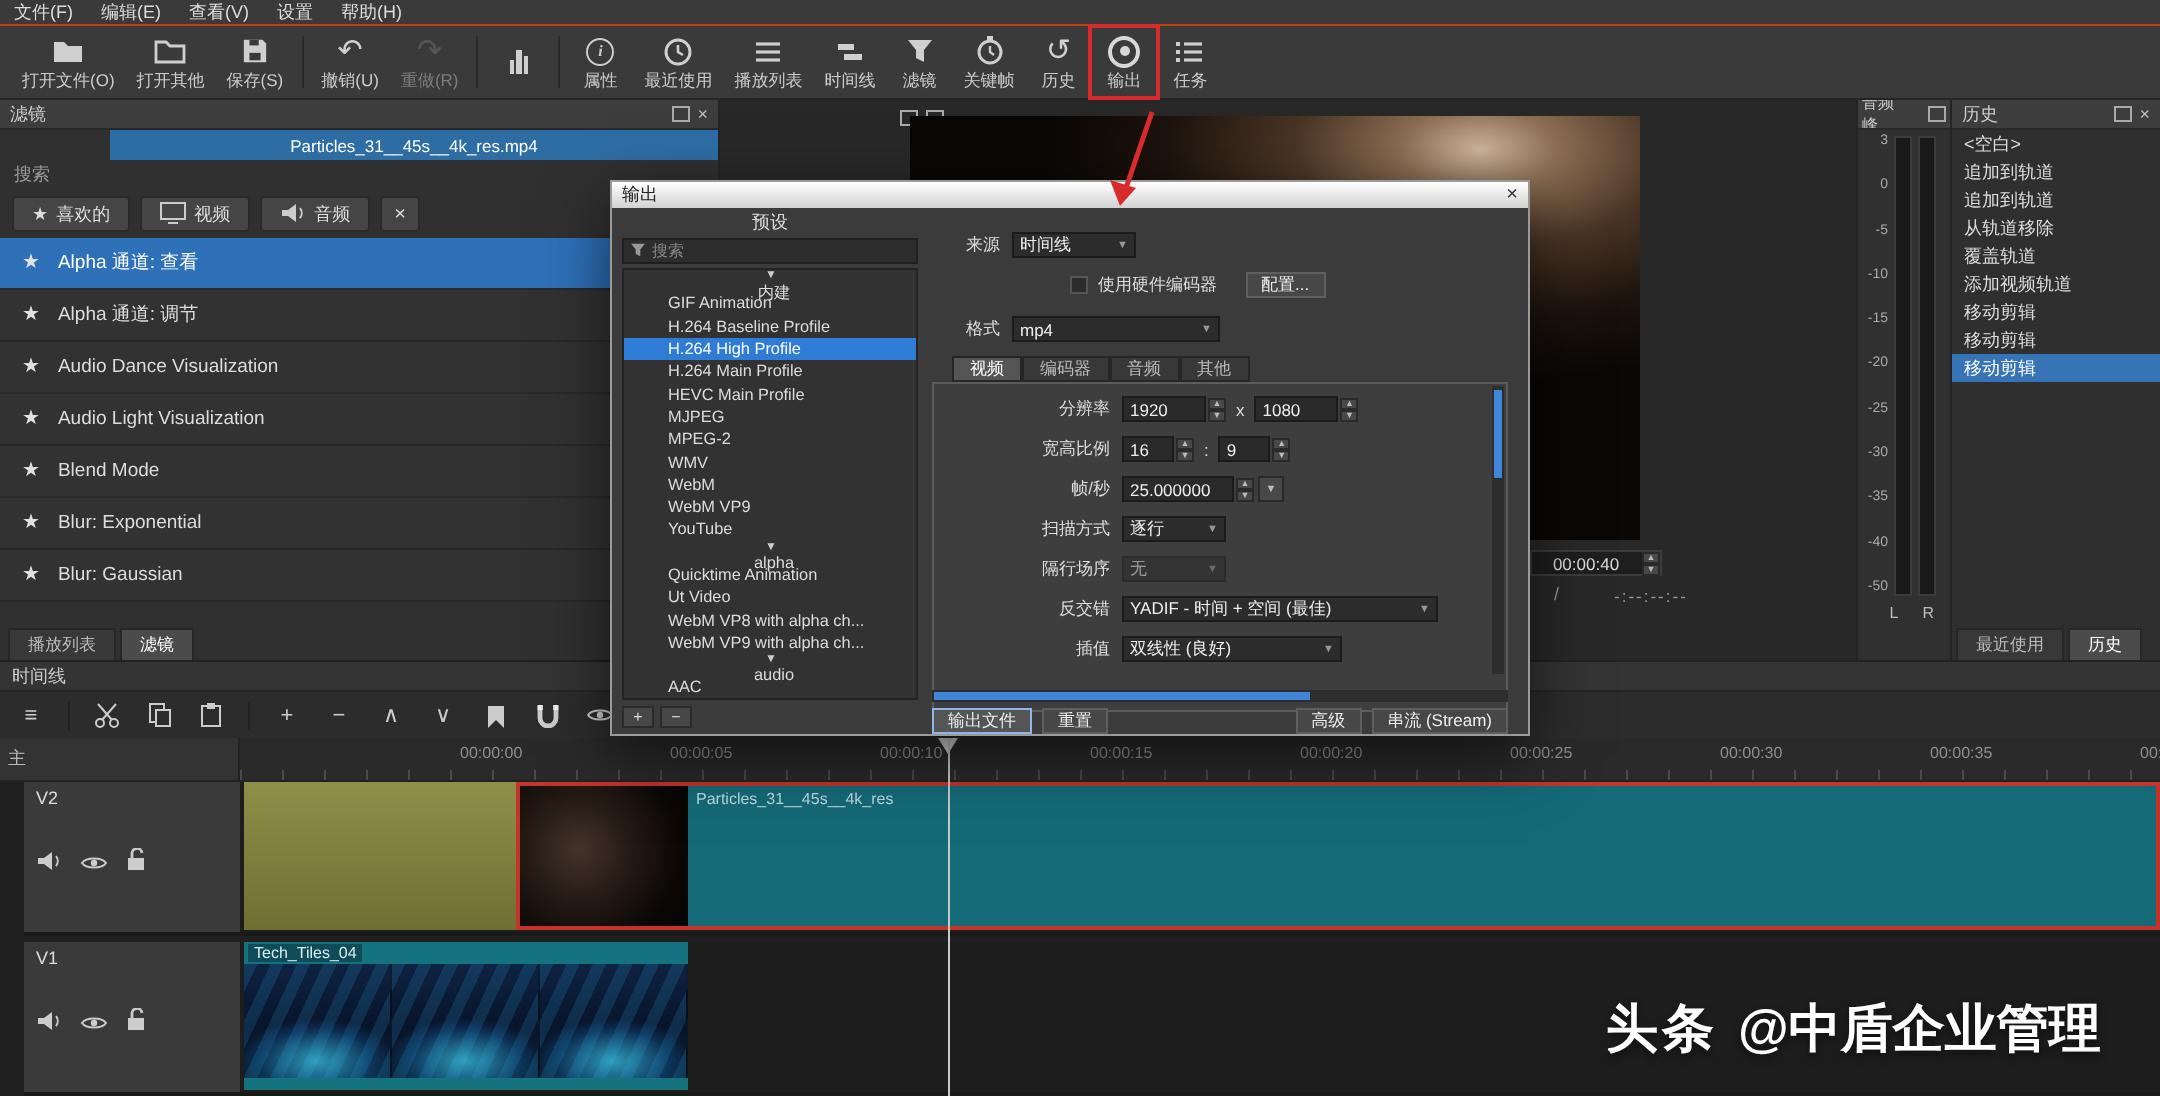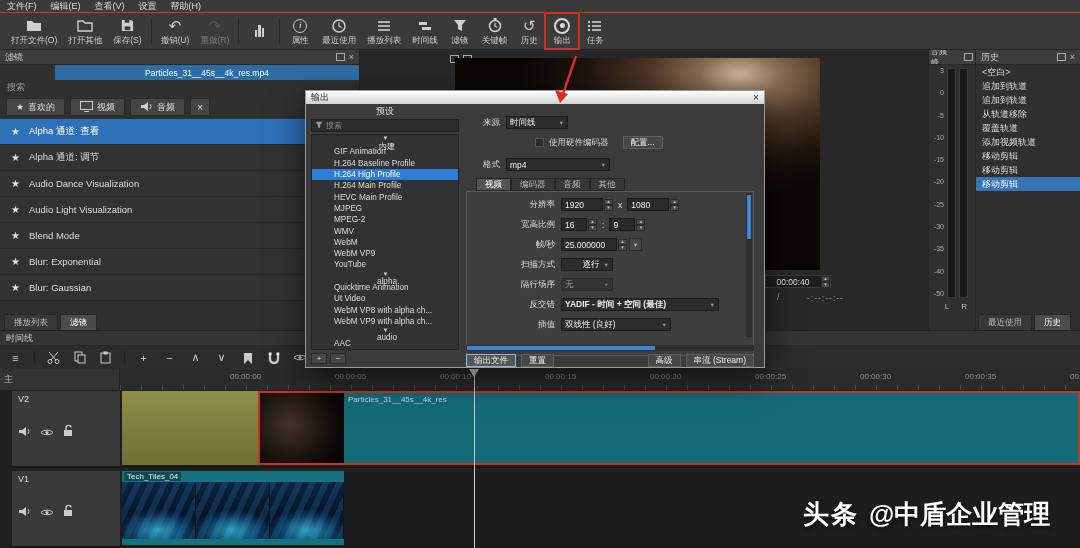--- a/index.html
+++ b/index.html
@@ -630,35 +630,35 @@
             <span class="glabel">帧/秒</span>
             <span class="ibox w56">25.000000</span>
             <span class="spincol">
                 <span class="sarr">▲</span>
                 <span class="sarr">▼</span>
               </span>
             <span class="ddbtn">▼</span>
           </div>
           <div class="grow" style="top:66px;">
             <span class="glabel">扫描方式</span>
-            <div class="dd" style="width:52px;text-align:right;">
+            <div class="dd" style="width:52px;">
               <span class="ddval">逐行</span>
               <span class="caret">▼</span>
             </div>
           </div>
           <div class="grow" style="top:86px;">
             <span class="glabel">隔行场序</span>
             <div class="dd disabled" style="width:52px;">
               <span class="ddval">无</span>
               <span class="caret">▼</span>
             </div>
           </div>
           <div class="grow" style="top:106px;">
             <span class="glabel">反交错</span>
-            <div class="dd" style="width:158px;font-weight:bold;">
+            <div class="dd" style="width:158px;">
               <span class="ddval">YADIF - 时间 + 空间 (最佳)</span>
               <span class="caret">▼</span>
             </div>
           </div>
           <div class="grow" style="top:126px;">
             <span class="glabel">插值</span>
             <div class="dd" style="width:110px;">
               <span class="ddval">双线性 (良好)</span>
               <span class="caret">▼</span>
             </div>

